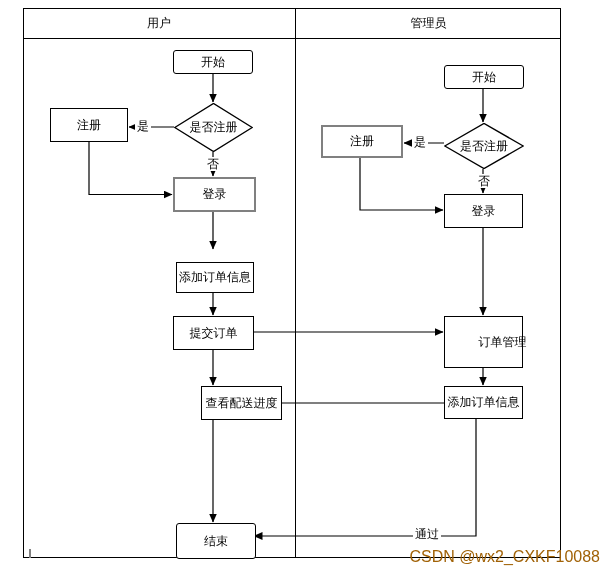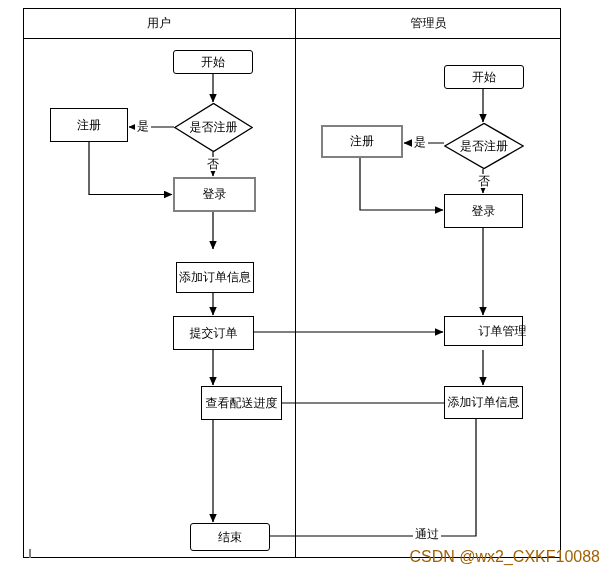--- a/index.html
+++ b/index.html
@@ -124,21 +124,21 @@
   </div>
 
   <div class="node rect" style="left:173px; top:316px; width:81px; height:34px;">
     <span>提交订单</span>
   </div>
 
   <div class="node rect" style="left:173px; top:386px; width:81px; height:34px;margin-left:28px;">
     <span>查看配送进度</span>
   </div>
 
-  <div class="node stadium" style="left:190px; top:523px; width:80px; height:28px;">
+  <div class="node stadium" style="left:176px; top:523px; width:80px; height:36px;">
     <span>结束</span>
   </div>
 
   <div class="node stadium" style="left:444px; top:65px; width:80px; height:24px;">
     <span>开始</span>
   </div>
 
   <div class="node diamond" style="left:444px; top:123px; width:80px; height:46px;">
     <svg viewBox="0 0 100 100" preserveAspectRatio="none">
       <polygon points="50,1 99,50 50,99 1,50" fill="#fff" stroke="#000" stroke-width="1.4" vector-effect="non-scaling-stroke"></polygon>
@@ -147,21 +147,21 @@
   </div>
 
   <div class="node rect gray" style="left:321px; top:125px; width:82px; height:33px;">
     <span>注册</span>
   </div>
 
   <div class="node rect" style="left:444px; top:194px; width:79px; height:34px;">
     <span>登录</span>
   </div>
 
-  <div class="node rect" style="left:444px; top:316px; width:79px; height:30px;padding-left:38px;">
+  <div class="node rect" style="left:444px; top:316px; width:79px; height:52px;padding-left:38px;">
     <span>订单管理</span>
   </div>
 
   <div class="node rect" style="left:444px; top:386px; width:79px; height:33px;">
     <span>添加订单信息</span>
   </div>
 
   <div class="edge-label" style="left:143px; top:126px;">是</div>
   <div class="edge-label" style="left:213px; top:164px;">否</div>
   <div class="edge-label" style="left:420px; top:142px;">是</div>

